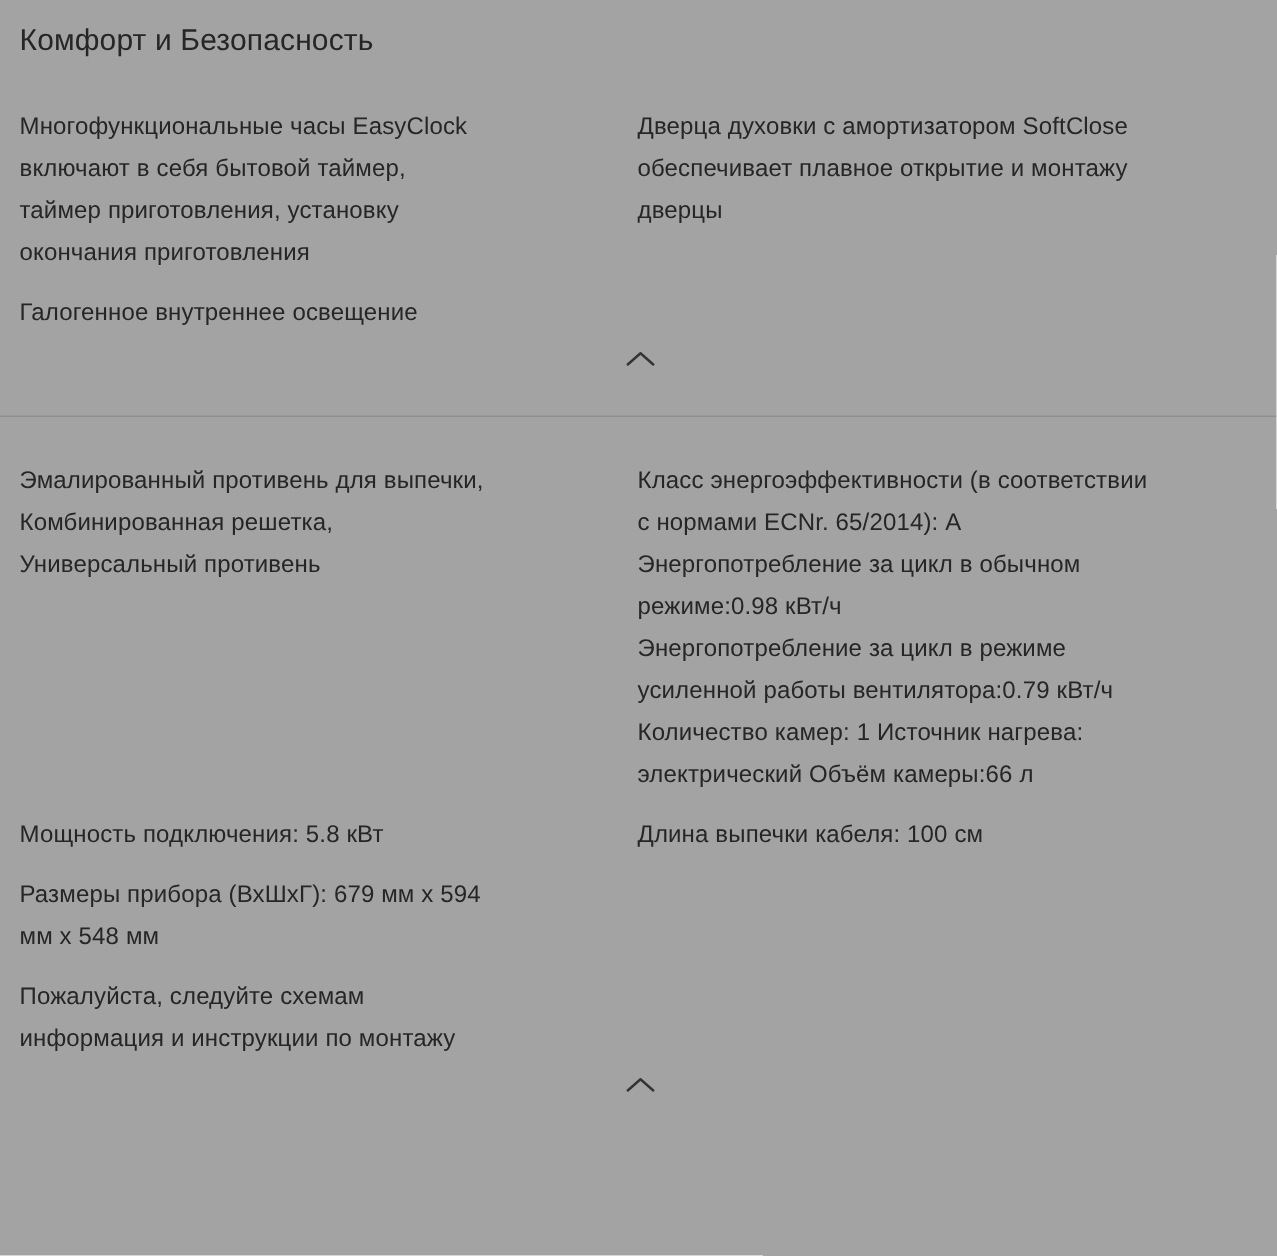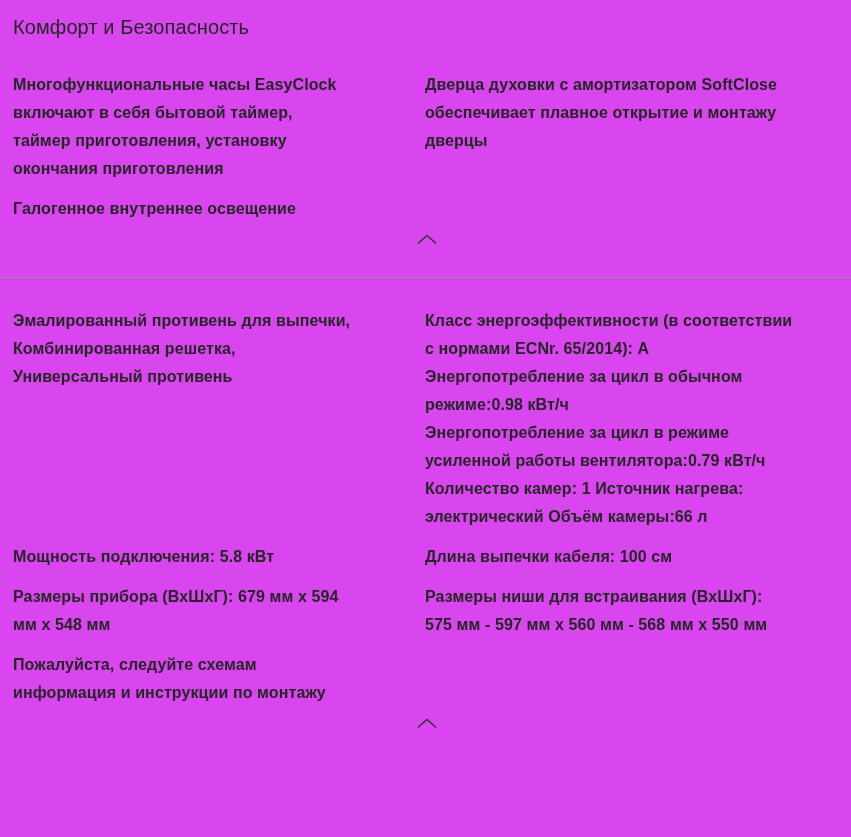--- a/index.html
+++ b/index.html
@@ -3,21 +3,21 @@
 <meta charset="utf-8">
 <style>
   * { margin: 0; padding: 0; box-sizing: border-box; }
   html, body { background: #ffffff; }
   body {
     width: 851px; height: 837px;
     font-family: "Liberation Sans", "DejaVu Sans", sans-serif;
     color: #262626;
     overflow: hidden;
   }
-  main { width: 851px; height: 837px; overflow: hidden; background: #d946ef; }
+  main { width: 851px; height: 837px; overflow: hidden; background: #a3a3a3; }
   .sec { padding: 0 11px 30px 13px; }
   .sec-1 { padding-top: 15px; }
   .sec-2 { padding-top: 29px; }
   .sec h2 {
     font-size: 20px;
     line-height: 24px;
     font-weight: 400;
     color: #262626;
     margin-bottom: 32px;
     letter-spacing: 0.1px;
@@ -25,21 +25,21 @@
   .row {
     display: grid;
     grid-template-columns: 398px 1fr;
     column-gap: 14px;
     align-items: start;
   }
   .row + .row { margin-top: 12px; }
   .cell {
     font-size: 16px;
     line-height: 28px;
-    font-weight: 700;
+    font-weight: 400;
     color: #262626;
     white-space: pre-line;
     letter-spacing: 0.1px;
   }
   .collapse-btn {
     display: block;
     margin: 8px auto 0 auto;
     background: none;
     border: none;
     padding: 2px 6px;
@@ -106,22 +106,20 @@
     </div>
 
     <div class="row">
       <p class="cell">Мощность подключения: 5.8 кВт</p>
       <p class="cell">Длина выпечки кабеля: 100 см</p>
     </div>
 
     <div class="row">
       <p class="cell">Размеры прибора (ВхШхГ): 679 мм x 594
 мм x 548 мм</p>
-      <p class="cell">Размеры ниши для встраивания (ВхШхГ):
-575 мм - 597 мм x 560 мм - 568 мм x 550 мм</p>
     </div>
 
     <div class="row">
       <p class="cell">Пожалуйста, следуйте схемам
 информация и инструкции по монтажу</p>
       <p class="cell"></p>
     </div>
 
     <button class="collapse-btn">
       <span class="chevron">

